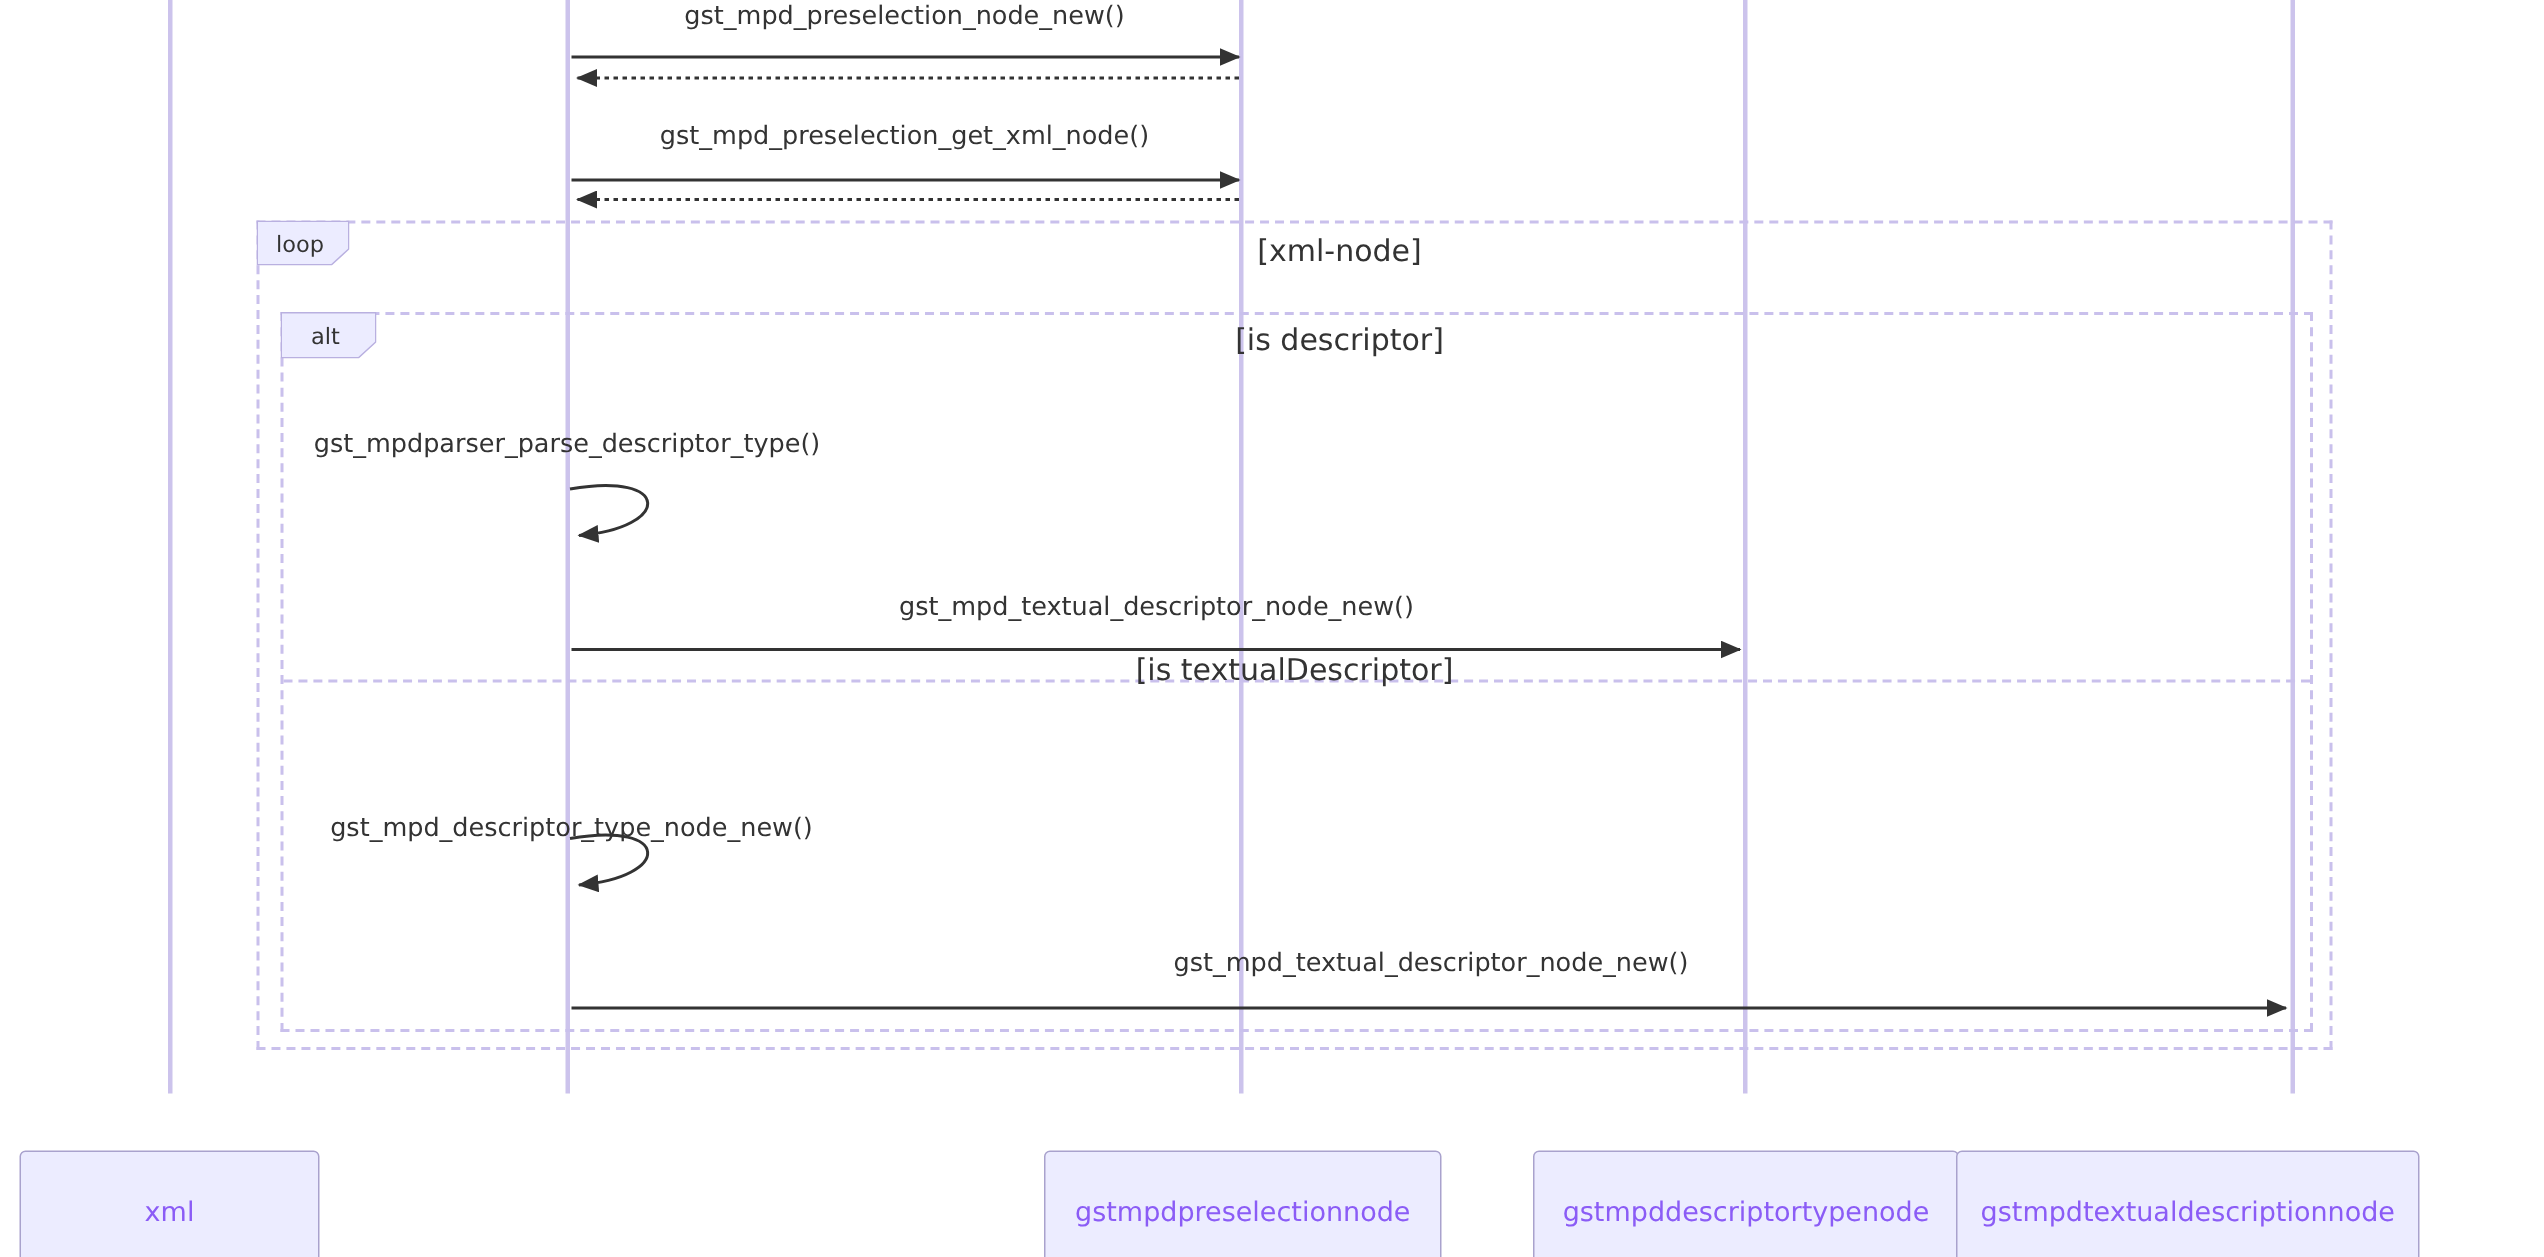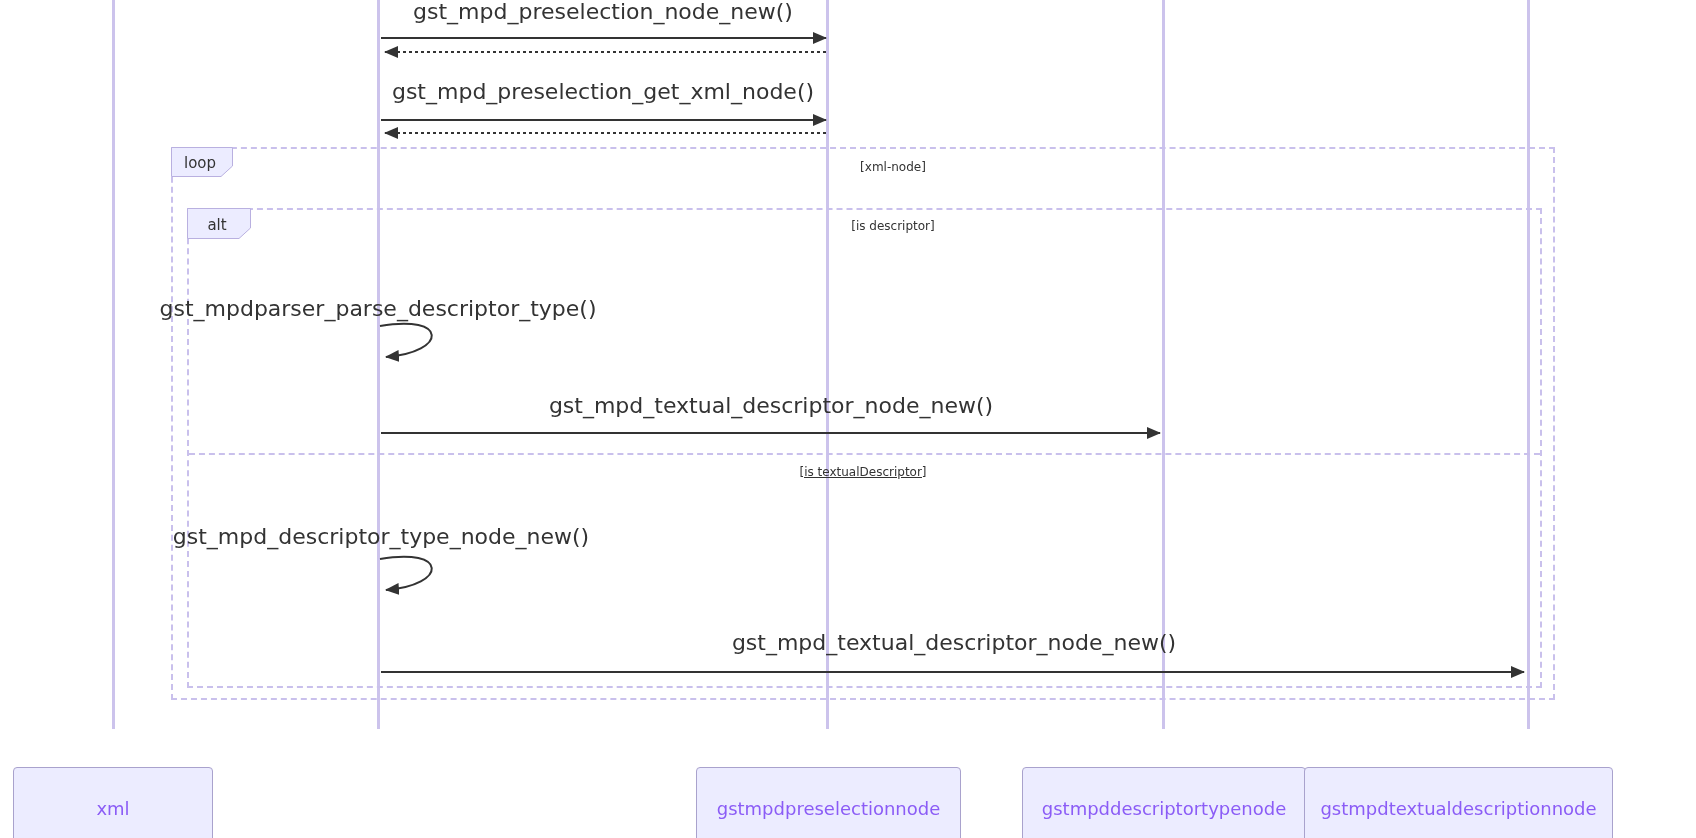--- a/index.html
+++ b/index.html
@@ -6,25 +6,25 @@
   #stage{
     position:relative;width:1696px;height:838px;background:#ffffff;overflow:hidden;
     font-family:"DejaVu Sans","Liberation Sans",sans-serif;
   }
   .lifeline{position:absolute;top:0;height:729px;width:3px;background:#ccc3ec;z-index:0;}
   .frame{position:absolute;border:2px dashed #c9c0ec;background:transparent;z-index:1;}
   .divider{position:absolute;border-top:2px dashed #c9c0ec;height:0;z-index:1;}
   .arrow-layer{position:absolute;left:0;top:0;z-index:2;}
   .msg{
     position:absolute;transform:translateX(-50%);white-space:nowrap;
-    font-size:22px;line-height:21px;color:#333333;z-index:3;
+    font-size:17px;line-height:21px;color:#333333;z-index:3;
   }
   .cond{
     position:absolute;transform:translateX(-50%);white-space:nowrap;
-    font-size:12px;line-height:21px;color:#333333;z-index:3;
+    font-size:20px;line-height:21px;color:#333333;z-index:3;
   }
   .tab{position:absolute;z-index:3;}
   .tab text{font-family:"DejaVu Sans","Liberation Sans",sans-serif;font-size:15px;fill:#333333;}
   .participant{
     position:absolute;top:727px;height:80px;background:#ECECFF;
     border:1px solid #a9a2cd;border-radius:4px;
     display:flex;align-items:center;justify-content:center;
     font-size:18px;color:#8b5cf6;z-index:3;margin-top:40px;
   }
 </style>
@@ -63,28 +63,28 @@
     <line x1="381" y1="120" x2="826" y2="120" stroke="#333333" stroke-width="2" marker-end="url(#ah)"></line>
     <line x1="826" y1="133" x2="385" y2="133" stroke="#333333" stroke-width="2" stroke-dasharray="3,3" marker-end="url(#ah)"></line>
     <path d="M 380 326 C 448 314, 448 352, 386 357" fill="none" stroke="#333333" stroke-width="2" marker-end="url(#ah)"></path>
     <line x1="381" y1="433" x2="1160" y2="433" stroke="#333333" stroke-width="2" marker-end="url(#ah)"></line>
     <path d="M 380 559 C 448 547, 448 585, 386 590" fill="none" stroke="#333333" stroke-width="2" marker-end="url(#ah)"></path>
     <line x1="381" y1="672" x2="1524" y2="672" stroke="#333333" stroke-width="2" marker-end="url(#ah)"></line>
   </svg>
 
   <div class="msg" style="left:603px;top:1px;">gst_mpd_preselection_node_new()</div>
   <div class="msg" style="left:603px;top:81px;">gst_mpd_preselection_get_xml_node()</div>
-  <div class="msg" style="left:378px;top:286px;margin-top:12px;">gst_mpdparser_parse_descriptor_type()</div>
+  <div class="msg" style="left:378px;top:286px;">gst_mpdparser_parse_descriptor_type()</div>
   <div class="msg" style="left:771px;top:395px;">gst_mpd_textual_descriptor_node_new()</div>
-  <div class="msg" style="left:381px;top:526px;">gst_mpd_descriptor_type_node_new()</div>
+  <div class="msg" style="left:381px;top:542px;">gst_mpd_descriptor_type_node_new()</div>
   <div class="msg" style="left:954px;top:632px;">gst_mpd_textual_descriptor_node_new()</div>
 
   <div class="cond" style="left:893px;top:157px;">[xml-node]</div>
   <div class="cond" style="left:893px;top:216px;text-align:right;">[is descriptor]</div>
-  <div class="cond" style="left:863px;top:462px;text-decoration:underline;">[is textualDescriptor]</div>
+  <div class="cond" style="left:863px;top:436px;">[is textualDescriptor]</div>
 
   <div class="participant" style="left:13px;width:198px;">
     <span>xml</span>
   </div>
   <div class="participant" style="left:696px;width:263px;">
     <span>gstmpdpreselectionnode</span>
   </div>
   <div class="participant" style="left:1022px;width:282px;text-align:center;">
     <span>gstmpddescriptortypenode</span>
   </div>

